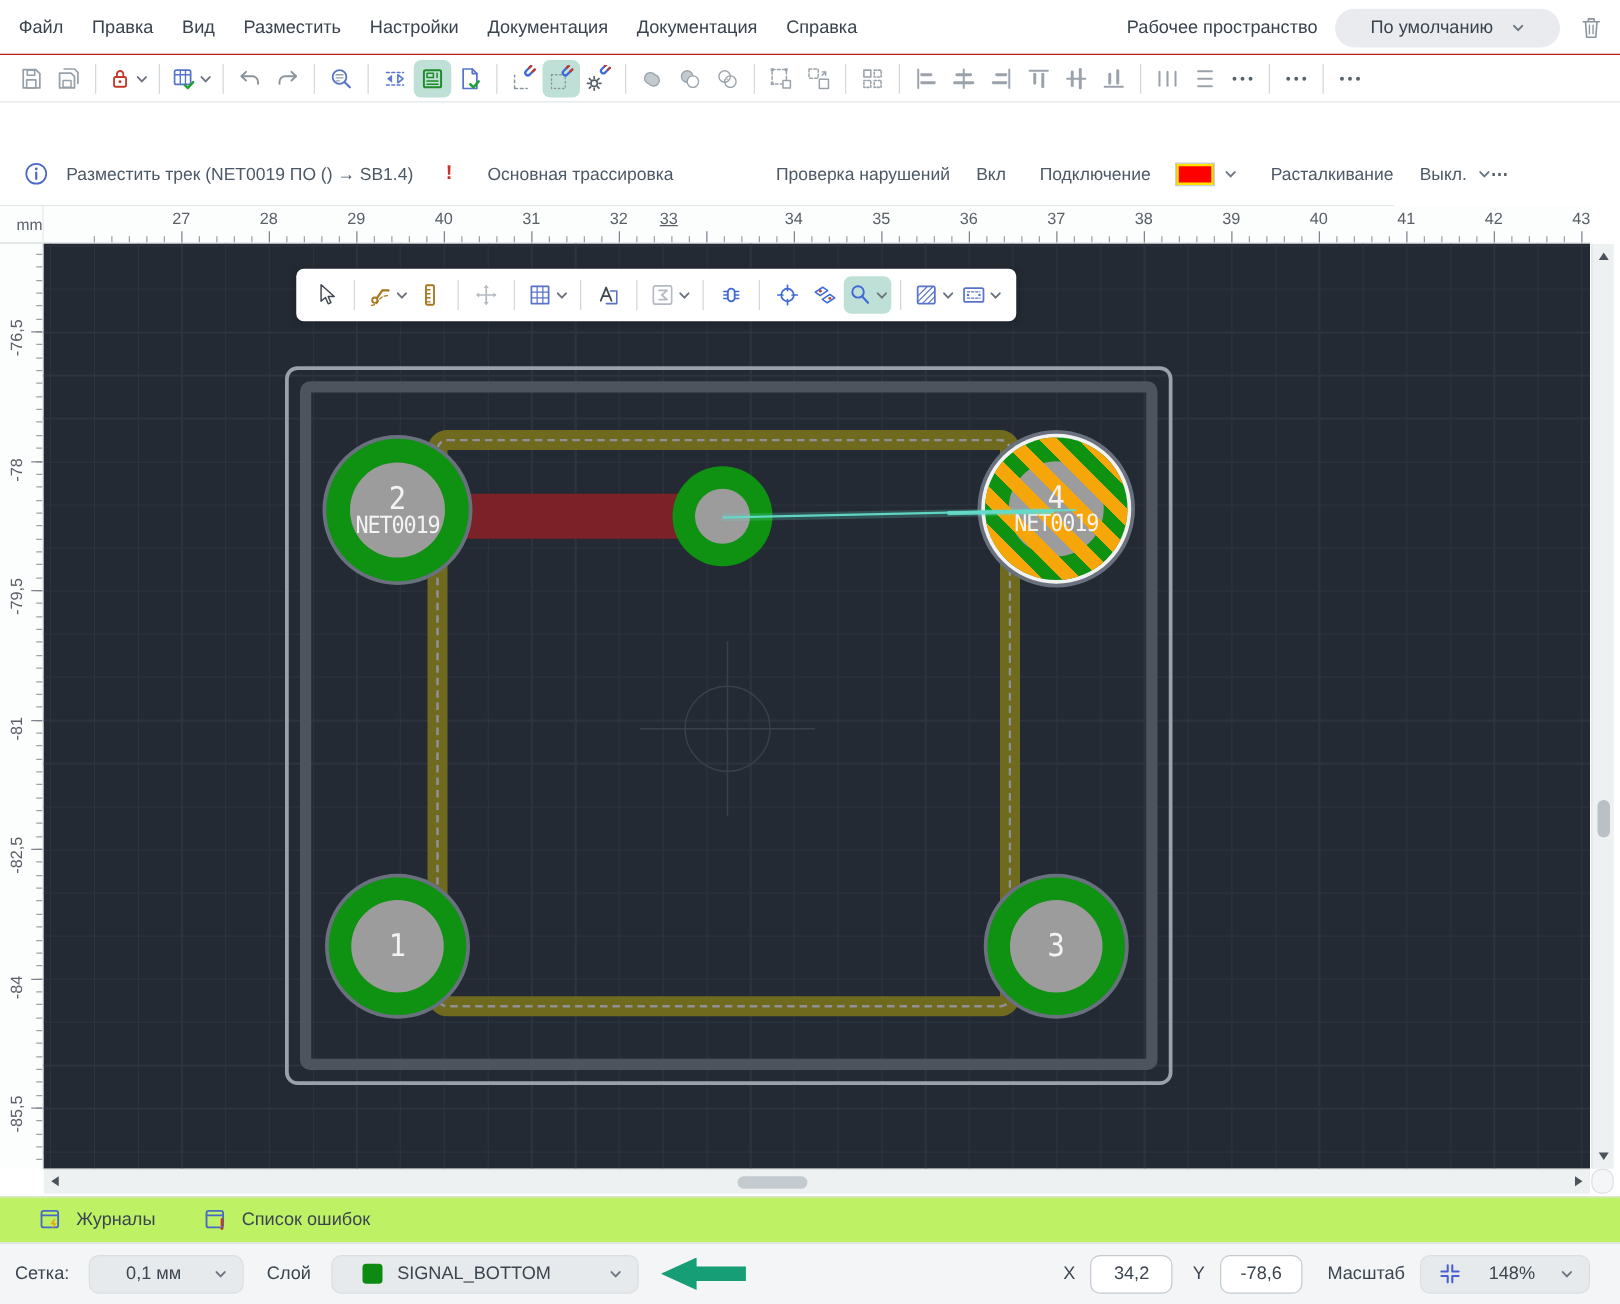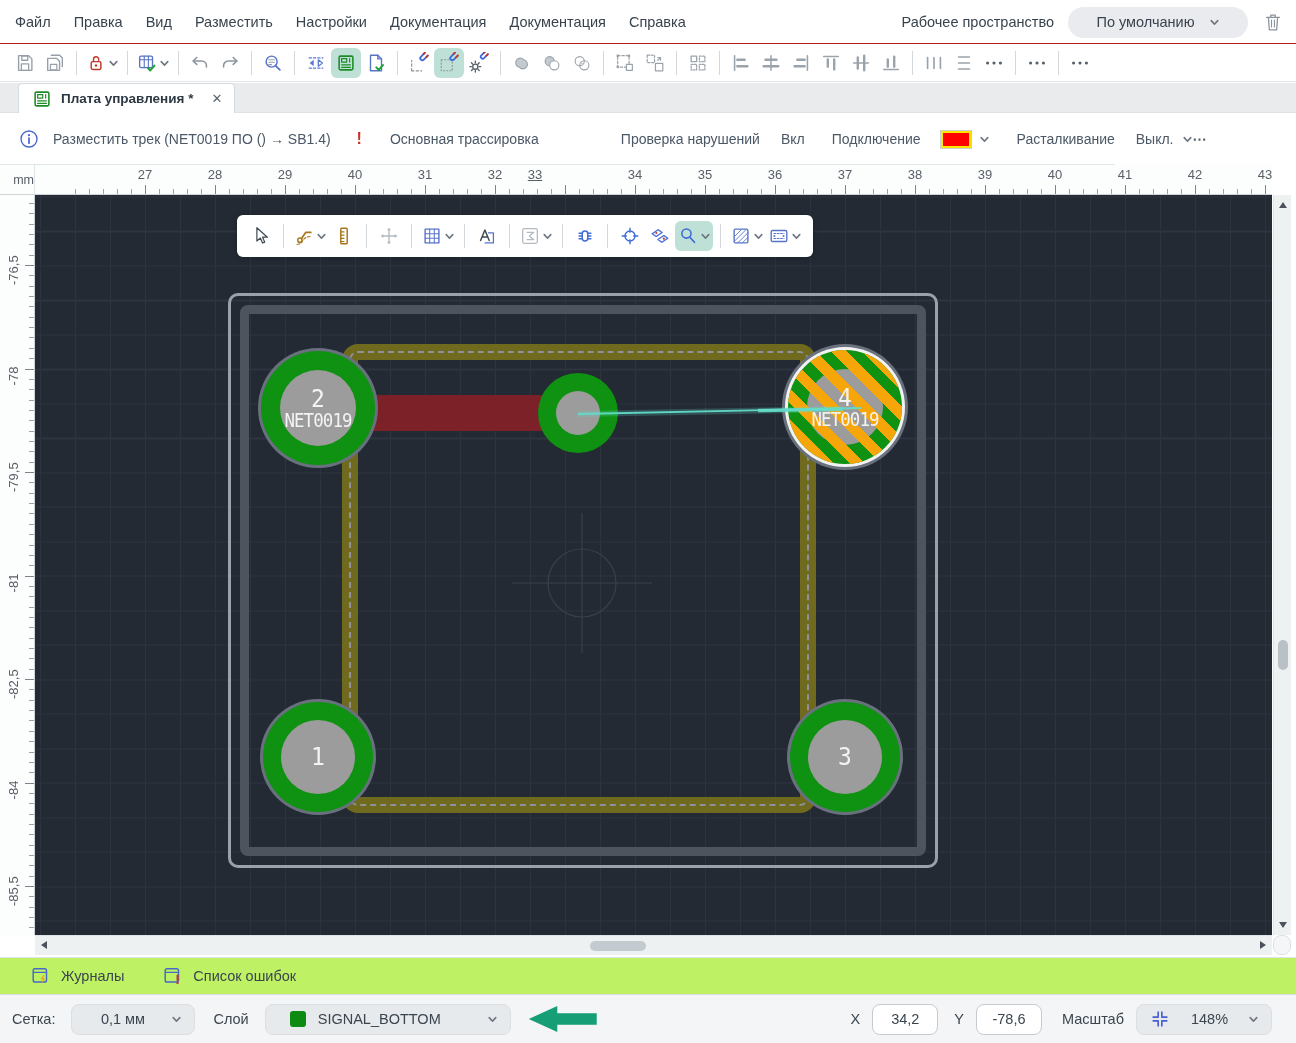--- a/index.html
+++ b/index.html
@@ -364,33 +364,20 @@
       <div class="tb-sep"></div>
       <div class="tb-btn">
         <svg width="22" height="22" viewBox="0 0 24 24" fill="none" stroke-linecap="round" stroke-linejoin="round">
           <circle cx="5" cy="12" r="1.7" fill="#566069"></circle>
           <circle cx="12" cy="12" r="1.7" fill="#566069"></circle>
           <circle cx="19" cy="12" r="1.7" fill="#566069"></circle>
         </svg>
       </div>
     </div>
 
-  <div class="tabbar">
-    <div class="tab">
-      <span class="tab-icon">
-          <svg width="22" height="22" viewBox="0 0 24 24" fill="none" stroke-linecap="round" stroke-linejoin="round">
-            <rect x="4.5" y="4.5" width="15" height="15" rx="1.5" stroke="#1c8c27" stroke-width="1.7"></rect>
-            <rect x="7.2" y="7.2" width="5.6" height="3.8" stroke="#1c8c27" stroke-width="1.3"></rect>
-            <path d="M16 7.2v3.8M7.2 14h9.6M7.2 16.8h9.6" stroke="#1c8c27" stroke-width="1.3"></path>
-          </svg>
-        </span>
-      <span class="tab-title">Плата управления *</span>
-      <span class="tab-close">✕</span>
-    </div>
-  </div>
 
   <div class="infobar">
     <span class="icon-btn sp" style="margin-left:18px;">
         <svg width="22" height="22" viewBox="0 0 24 24" fill="none" stroke-linecap="round" stroke-linejoin="round">
           <circle cx="12" cy="12" r="8.7" stroke="#4a68c8" stroke-width="1.5"></circle>
           <path d="M12 11v5.5" stroke="#4a68c8" stroke-width="1.9"></path>
           <circle cx="12" cy="7.8" r="1.2" fill="#4a68c8"></circle>
         </svg>
       </span>
     <span class="sp" style="margin-left:13px;">Разместить трек (NET0019 ПО () → SB1.4)</span>

